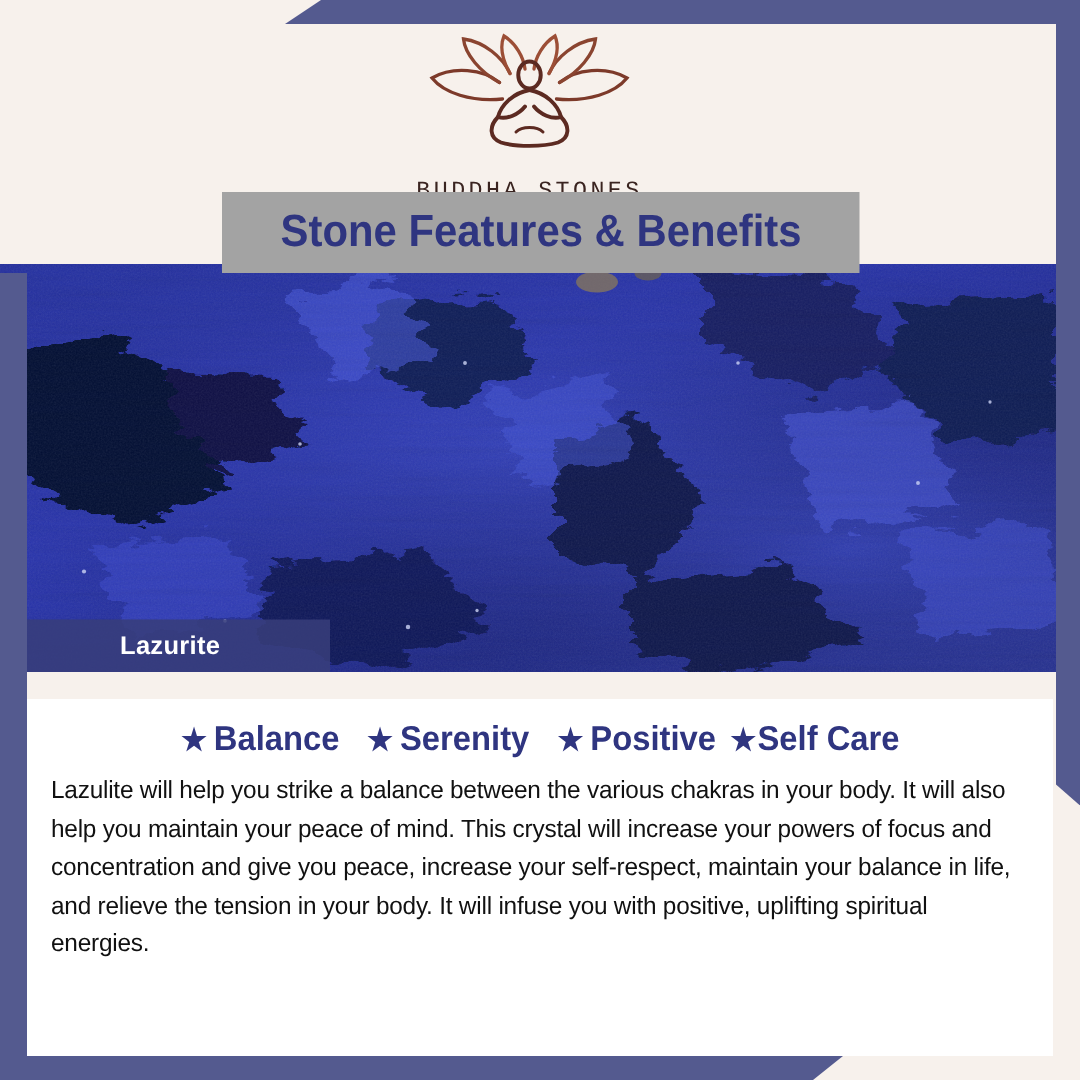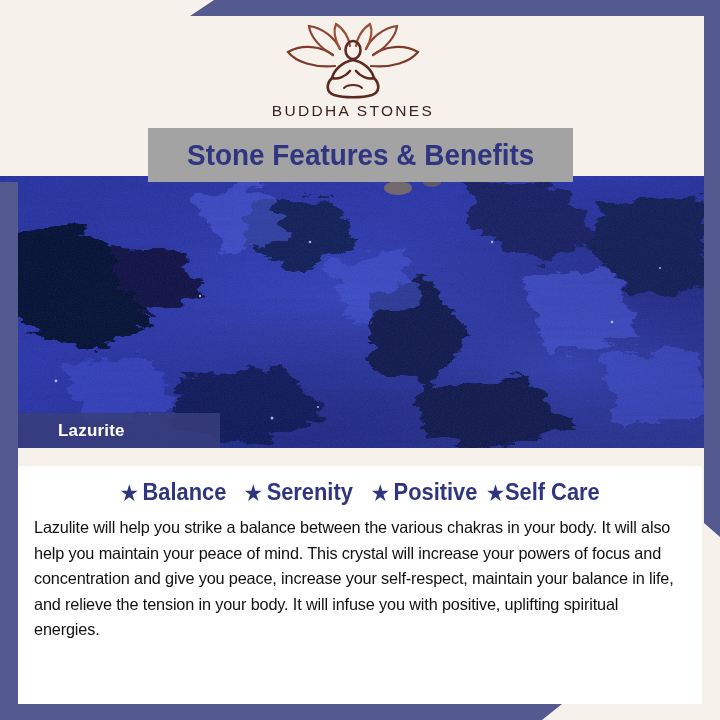--- a/index.html
+++ b/index.html
@@ -78,22 +78,22 @@
     display: flex;
     flex-direction: column;
     align-items: center;
   }
   .logo-mark {
     width: 150px;
     height: 78px;
     display: block;
   }
   .logo-text {
-    margin-top: 2px;
-    font-family: Liberation Sans, sans-serif;
+    margin-top: 18px;
+    font-family: Liberation Mono, monospace;
     font-size: 15.5px;
     letter-spacing: 2.3px;
     color: #3a2420;
     font-weight: 400;
   }
 
   
   .title-banner {
     position: absolute;
     top: 128px;
@@ -136,21 +136,21 @@
     height: 35px;
     background: rgba(56, 62, 122, 0.86);
     display: flex;
     align-items: center;
     z-index: 3;
   }
   .stone-label span {
     color: #ffffff;
     font-size: 17px;
     font-weight: bold;
-    padding-left: 40px;
+    padding-left: 62px;
     letter-spacing: 0.2px;
   }
 
   
   .cream-strip {
     position: absolute;
     top: 448px;
     left: 18px;
     width: 688px;
     height: 18px;

